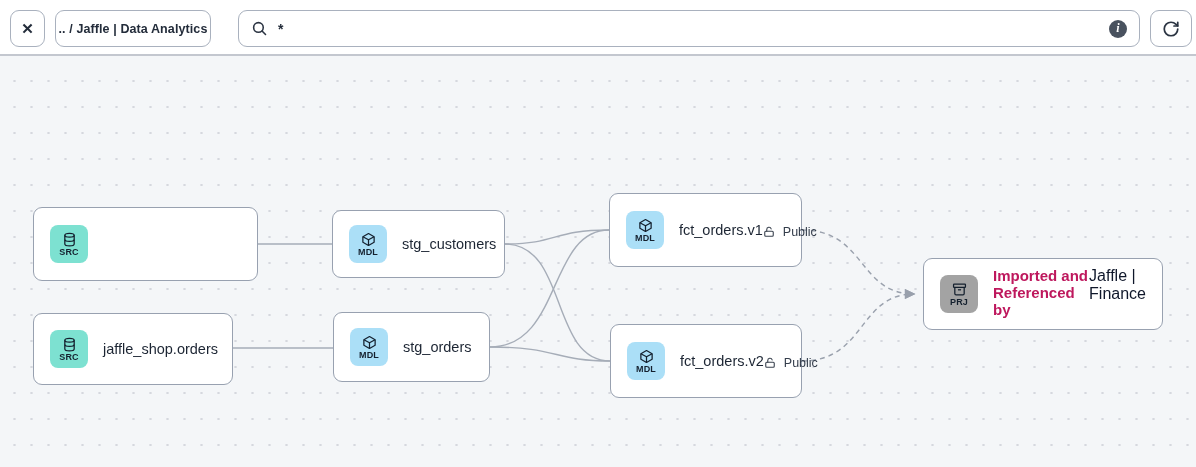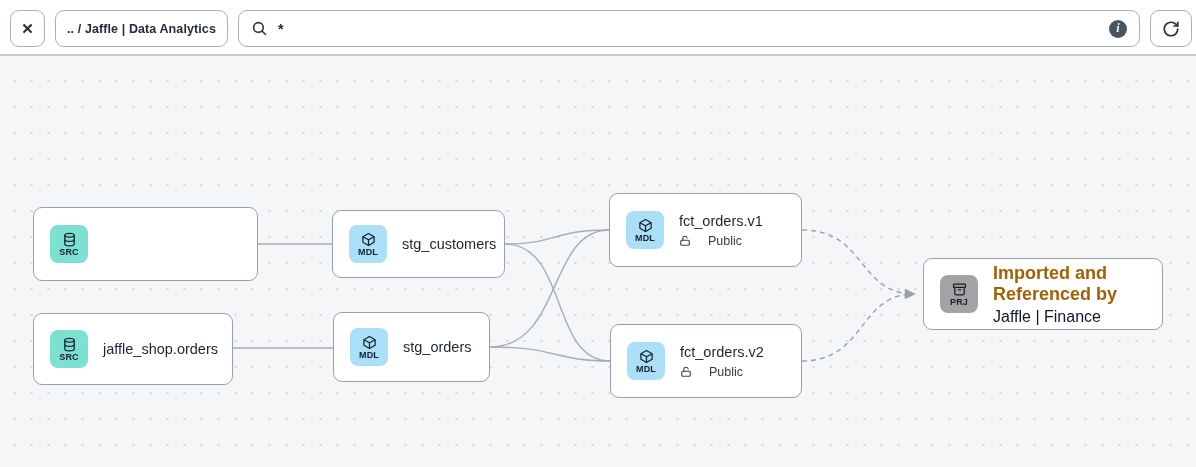--- a/index.html
+++ b/index.html
@@ -19,21 +19,21 @@
     border-bottom:2px solid #c3c7cf;
     z-index:5;
   }
   .btn {
     position:absolute; top:10px; height:37px;
     background:#fff; border:1px solid #a9b1be; border-radius:9px;
     display:flex; align-items:center; justify-content:center;
     cursor:pointer; color:#232c3a;
   }
   .close-btn { left:10px; width:35px; font-size:15px; font-weight:700; }
-  .crumb-btn { left:55px; width:173px; font-size:12.5px; font-weight:700; letter-spacing:0.1px; }
+  .crumb-btn { left:55px; width:156px; font-size:12.5px; font-weight:700; letter-spacing:0.1px; }
   .refresh-btn { left:1150px; width:42px; }
 
   .searchbox {
     position:absolute; top:10px; left:238px; width:902px; height:37px;
     background:#fff; border:1px solid #a9b1be; border-radius:9px;
     display:flex; align-items:center; padding:0 12px;
   }
   .searchbox svg { flex:0 0 auto; }
   .search-input {
     flex:1 1 auto; border:none; outline:none; background:transparent;
@@ -74,25 +74,25 @@
   }
   .tile svg { display:block; margin-bottom:1px; }
   .tile .badge {
     font-size:9px; font-weight:700; letter-spacing:0.2px; line-height:1;
     color:#14202e;
   }
   .tile.src { background:#7de1d1; }
   .tile.mdl { background:#abdff7; }
   .tile.prj { background:#a3a3a3; }
 
-  .node .txt { display:flex; flex-direction:column; justify-content:center; }
+  .node .txt { display:flex; flex-direction:row; justify-content:center; }
   .node .label { font-size:14.5px; font-weight:500; color:#1c2533; line-height:1.25; }
-  .vis-row { display:flex; align-items:center; gap:17px; margin-top:3px; }
+  .vis-row { display:flex; align-items:center; gap:8px; margin-top:3px; }
   .vis-row .vis-label { font-size:12.5px; font-weight:500; color:#343d4b; }
-  .subtitle { font-size:18px; font-weight:600; color:#a16207; margin-bottom:3px; }
+  .subtitle { font-size:15px; font-weight:600; color:#be185d; margin-bottom:3px; }
   .proj-title { font-size:16px; font-weight:400; color:#0f172a; }
 </style>
 </head>
 <body>
 
 <div class="app">
 
   <div class="topbar">
     <button class="btn close-btn">
       <span>✕</span>

